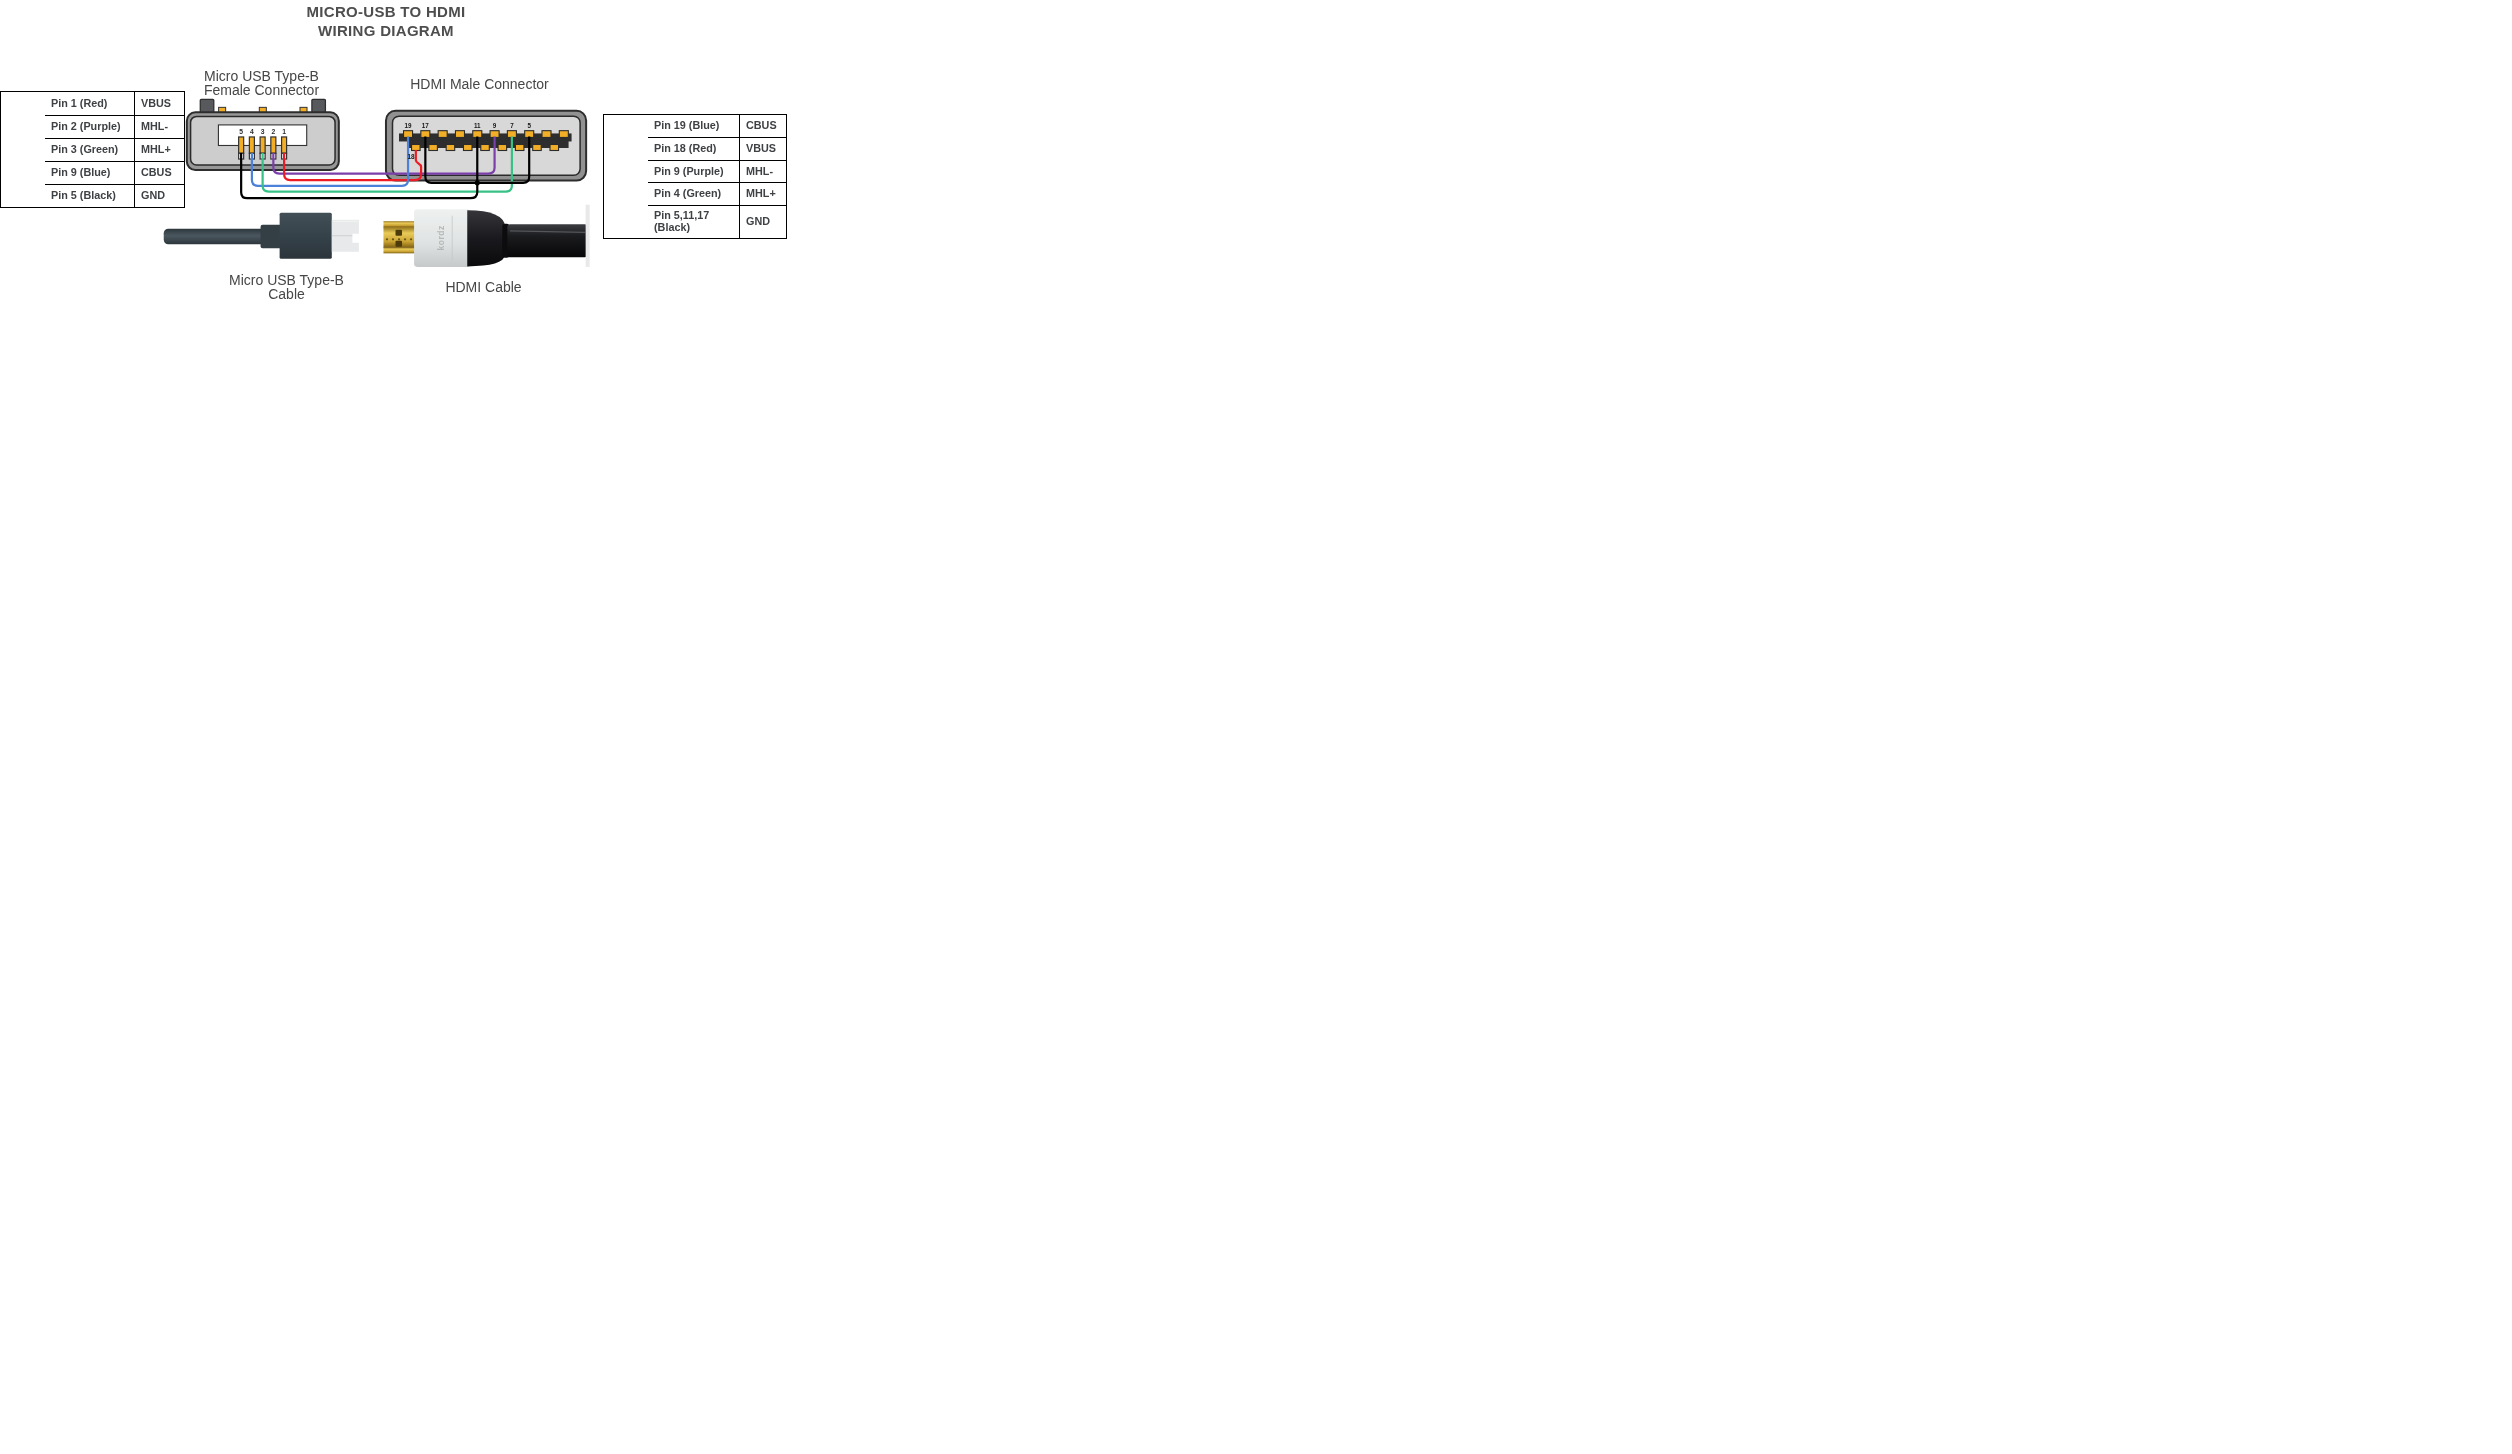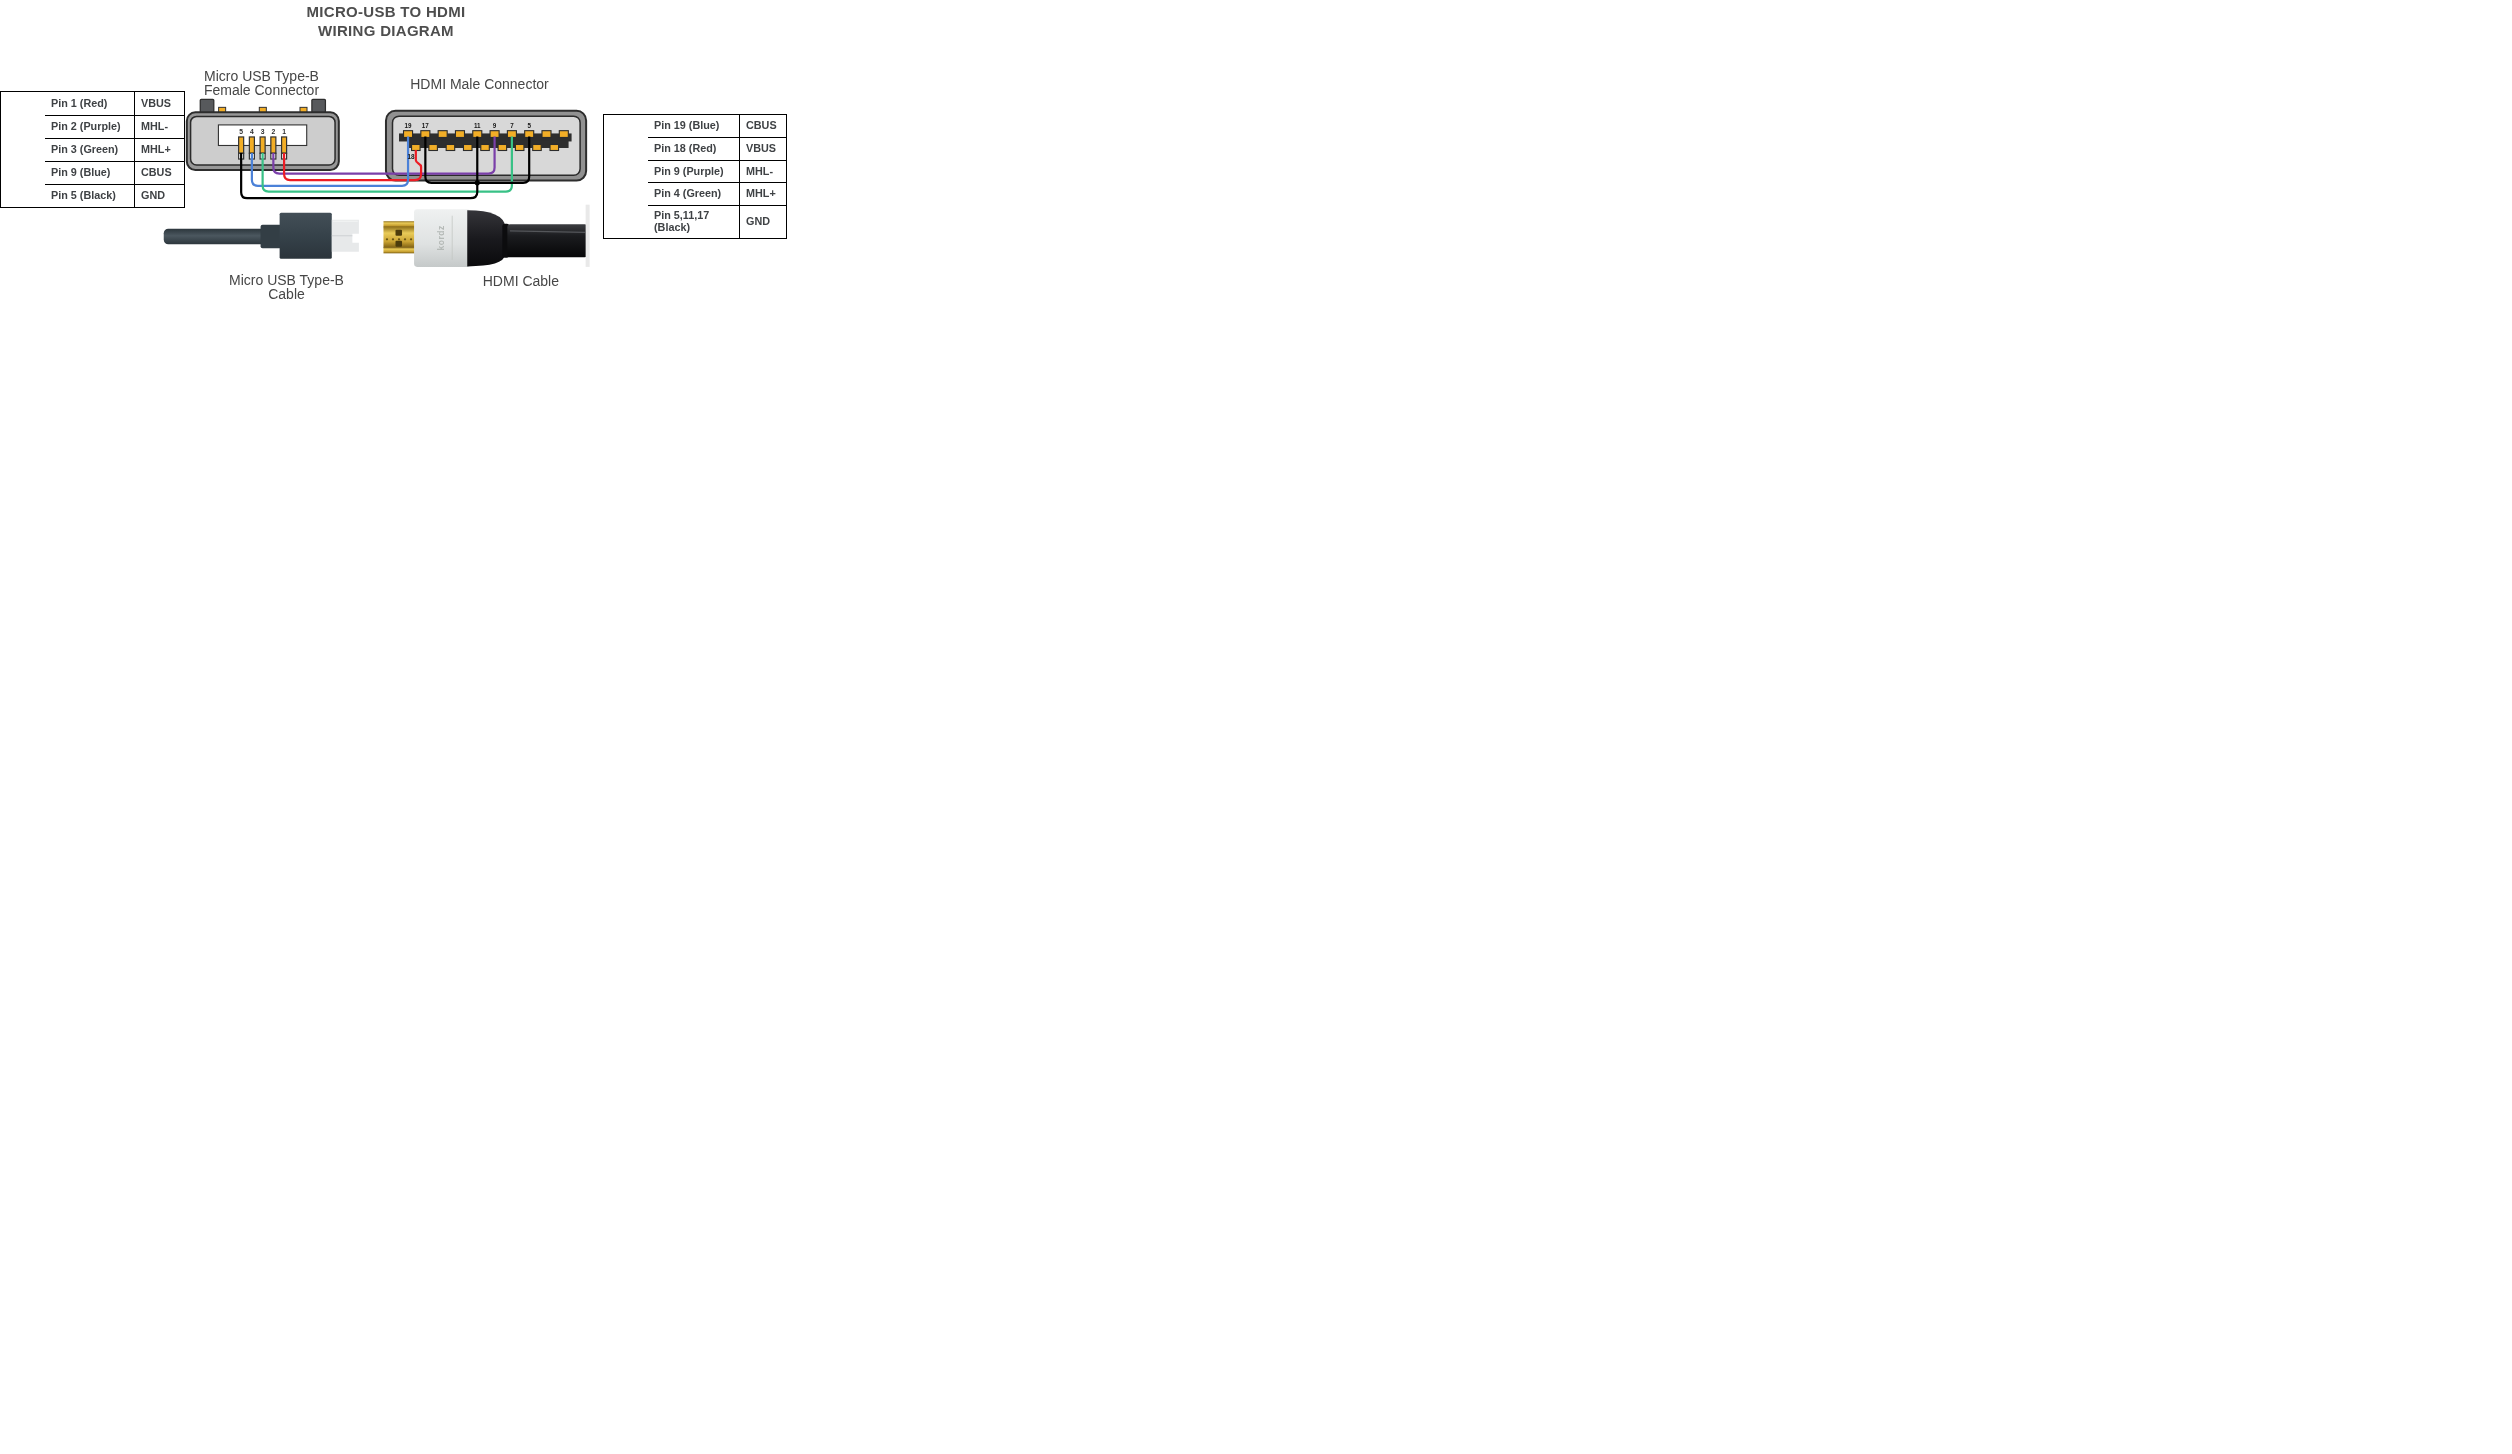--- a/index.html
+++ b/index.html
@@ -11,21 +11,21 @@
     position:absolute;left:193px;top:3px;width:386px;text-align:center;
     font-size:15px;line-height:18.6px;font-weight:bold;color:#4e4e4e;letter-spacing:0.3px;
   }
   .conn-label{
     position:absolute;text-align:center;font-size:14px;line-height:13.6px;
     font-weight:normal;color:#474747;
   }
   .lbl-micro{left:186px;top:70px;width:151px;}
   .lbl-hdmi{left:404px;top:78px;width:151px;text-align:center;}
   .lbl-micro-cable{left:211px;top:274px;width:151px;}
-  .lbl-hdmi-cable{left:408px;top:275px;width:151px;text-align:right;}
+  .lbl-hdmi-cable{left:408px;top:281px;width:151px;}
   .tbl{
     position:absolute;background:#fff;border:1.8px solid #000;
     display:grid;box-sizing:border-box;padding-left:44px;
   }
   .tbl-left{left:0;top:91px;width:185px;height:117px;
     grid-template-columns:90px 1fr;grid-template-rows:repeat(5,1fr);}
   .tbl-right{left:603px;top:92px;width:184px;height:125px;
     grid-template-columns:92px 1fr;grid-template-rows:22.4px 22.4px 22.4px 22.4px 1fr;margin-top:22px;}
   .cell{
     display:flex;align-items:center;padding-left:6px;box-sizing:border-box;

